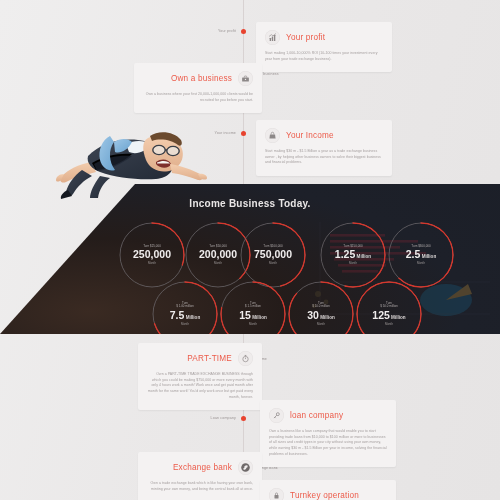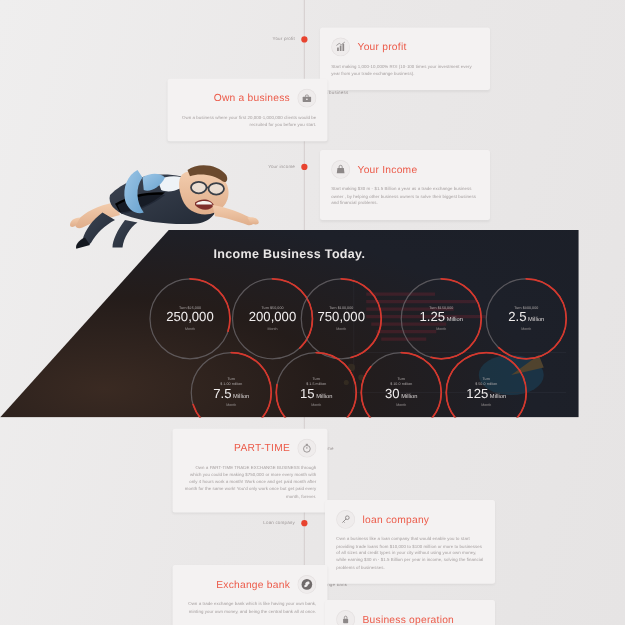--- a/index.html
+++ b/index.html
@@ -35,36 +35,36 @@
   .ico{width:15px;height:15px;border-radius:50%;background:#efecec;
     display:flex;align-items:center;justify-content:center;flex:0 0 auto;
     box-shadow:inset 0 0 0 .5px #e4e0e0;}
   .ico svg{display:block;}
 
   
   .hero{position:absolute;left:52px;top:100px;width:160px;height:100px;}
   .hero svg{display:block;width:100%;height:100%;}
 
   
-  .band{position:absolute;left:0;top:182px;width:463px;height:152px;
+  .band{position:absolute;left:0;top:182px;width:500px;height:152px;
     overflow:hidden;}
   .band-bg{position:absolute;inset:0;
     background:
       radial-gradient(120% 150% at 18% 85%, #3a2a22 0%, #241c1a 32%, #1d2029 62%, #1b1f28 100%);
     clip-path:polygon(135px 184px, 500px 184px, 500px 334px, 0px 334px);
   }
   .band-inner{position:absolute;inset:0;}
   .band-title{position:absolute;left:0;right:0;top:16px;text-align:center;
     font-size:10px;color:#e9e6e6;font-weight:700;letter-spacing:.25px;}
   .circ{position:absolute;border-radius:50%;display:flex;flex-direction:column;
     align-items:center;justify-content:center;}
   .circ .cap{font-size:2.9px;color:#b3aeae;line-height:1.25;text-align:center;
     letter-spacing:.05px;}
   .circ .big{font-size:10.5px;color:#f0eded;line-height:1;margin-top:1px;
-    white-space:nowrap;font-weight:400;}
+    white-space:nowrap;font-weight:700;}
   .circ .big em{font-style:normal;font-size:4.6px;color:#ddd8d8;}
   .circ .per{font-size:2.9px;color:#9b9696;margin-top:1.5px;}
   .ring{position:absolute;inset:0;border-radius:50%;}
 
   
   .gfx{position:absolute;right:0;top:0;width:200px;height:152px;opacity:.5;}
 </style>
 </head>
 <body>
 
@@ -349,17 +349,17 @@
   <div class="card" id="card-turnkey-operation" style="left:260px;top:480px;width:118px;padding:8px 9px 10px;">
     <div class="hd">
       <span class="ico">
         <svg width="9" height="9" viewBox="0 0 16 16">
             <g fill="#8d8888">
           <rect x="4.4" y="7" width="7.2" height="6.4" rx="1.1"></rect>
           <path d="M6.2 7 V5.2 A1.8 1.8 0 0 1 9.8 5.2 V7" fill="none" stroke="#8d8888" stroke-width="1.2"></path>
             </g>
           </svg>
       </span>
-      <h3>Business operation</h3>
+      <h3>Turnkey operation</h3>
     </div>
   </div>
 
 </div>
 
 </body></html>

